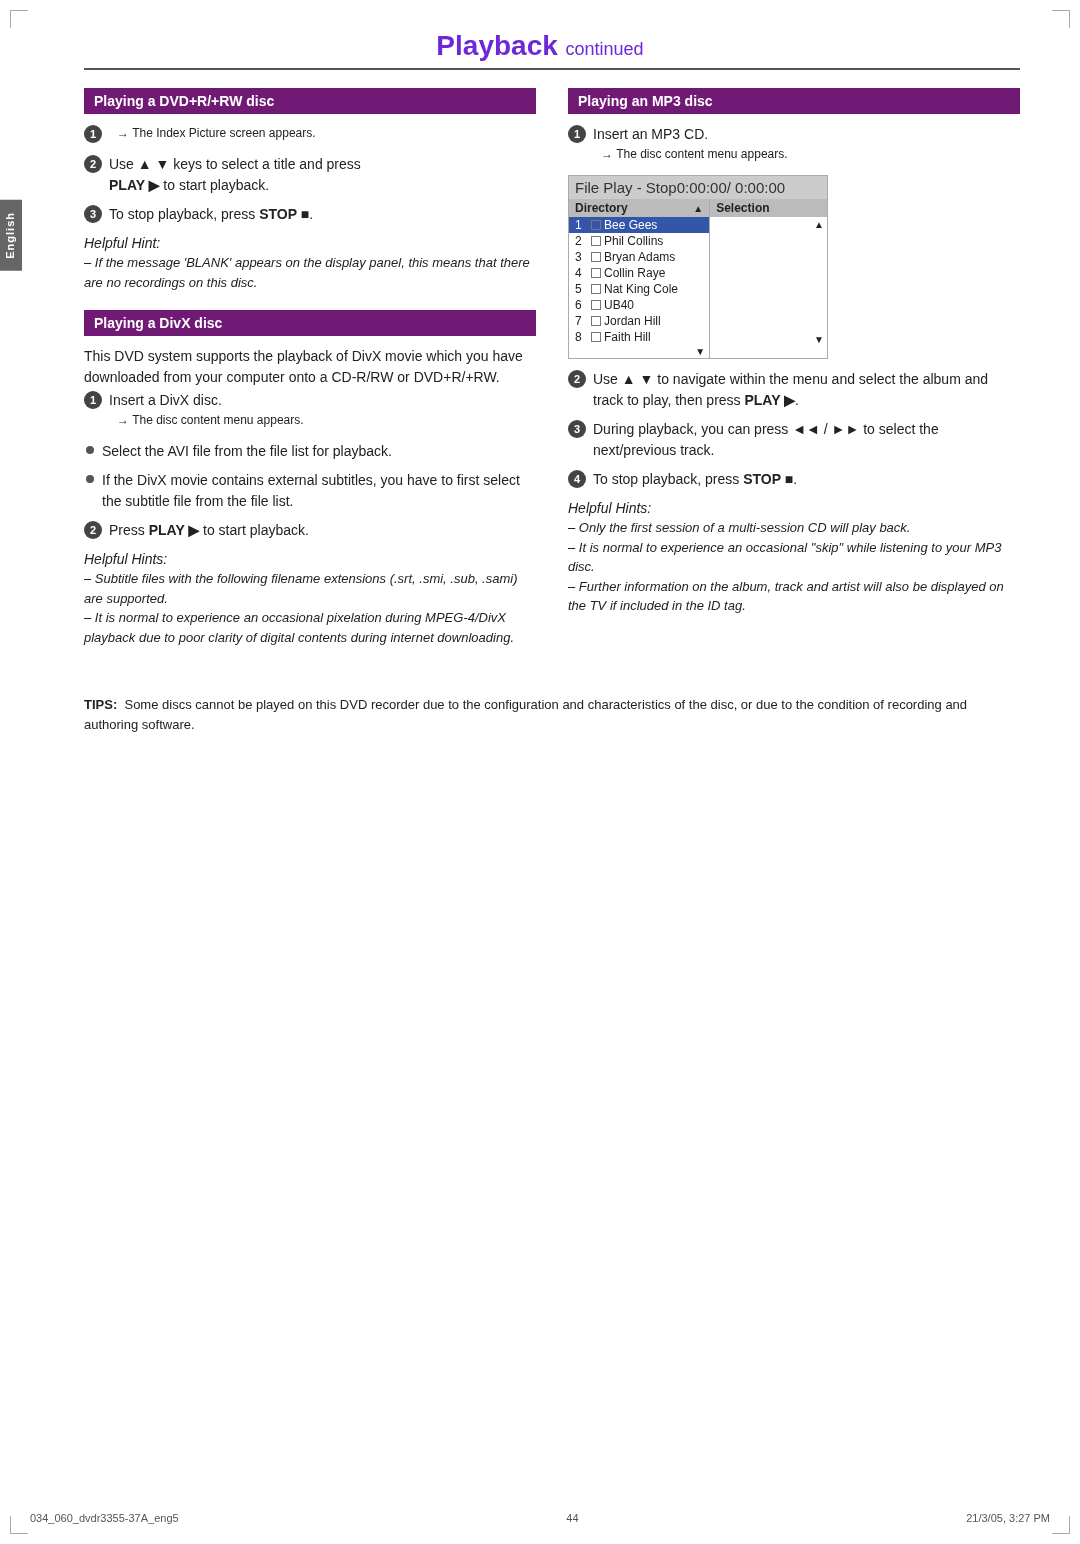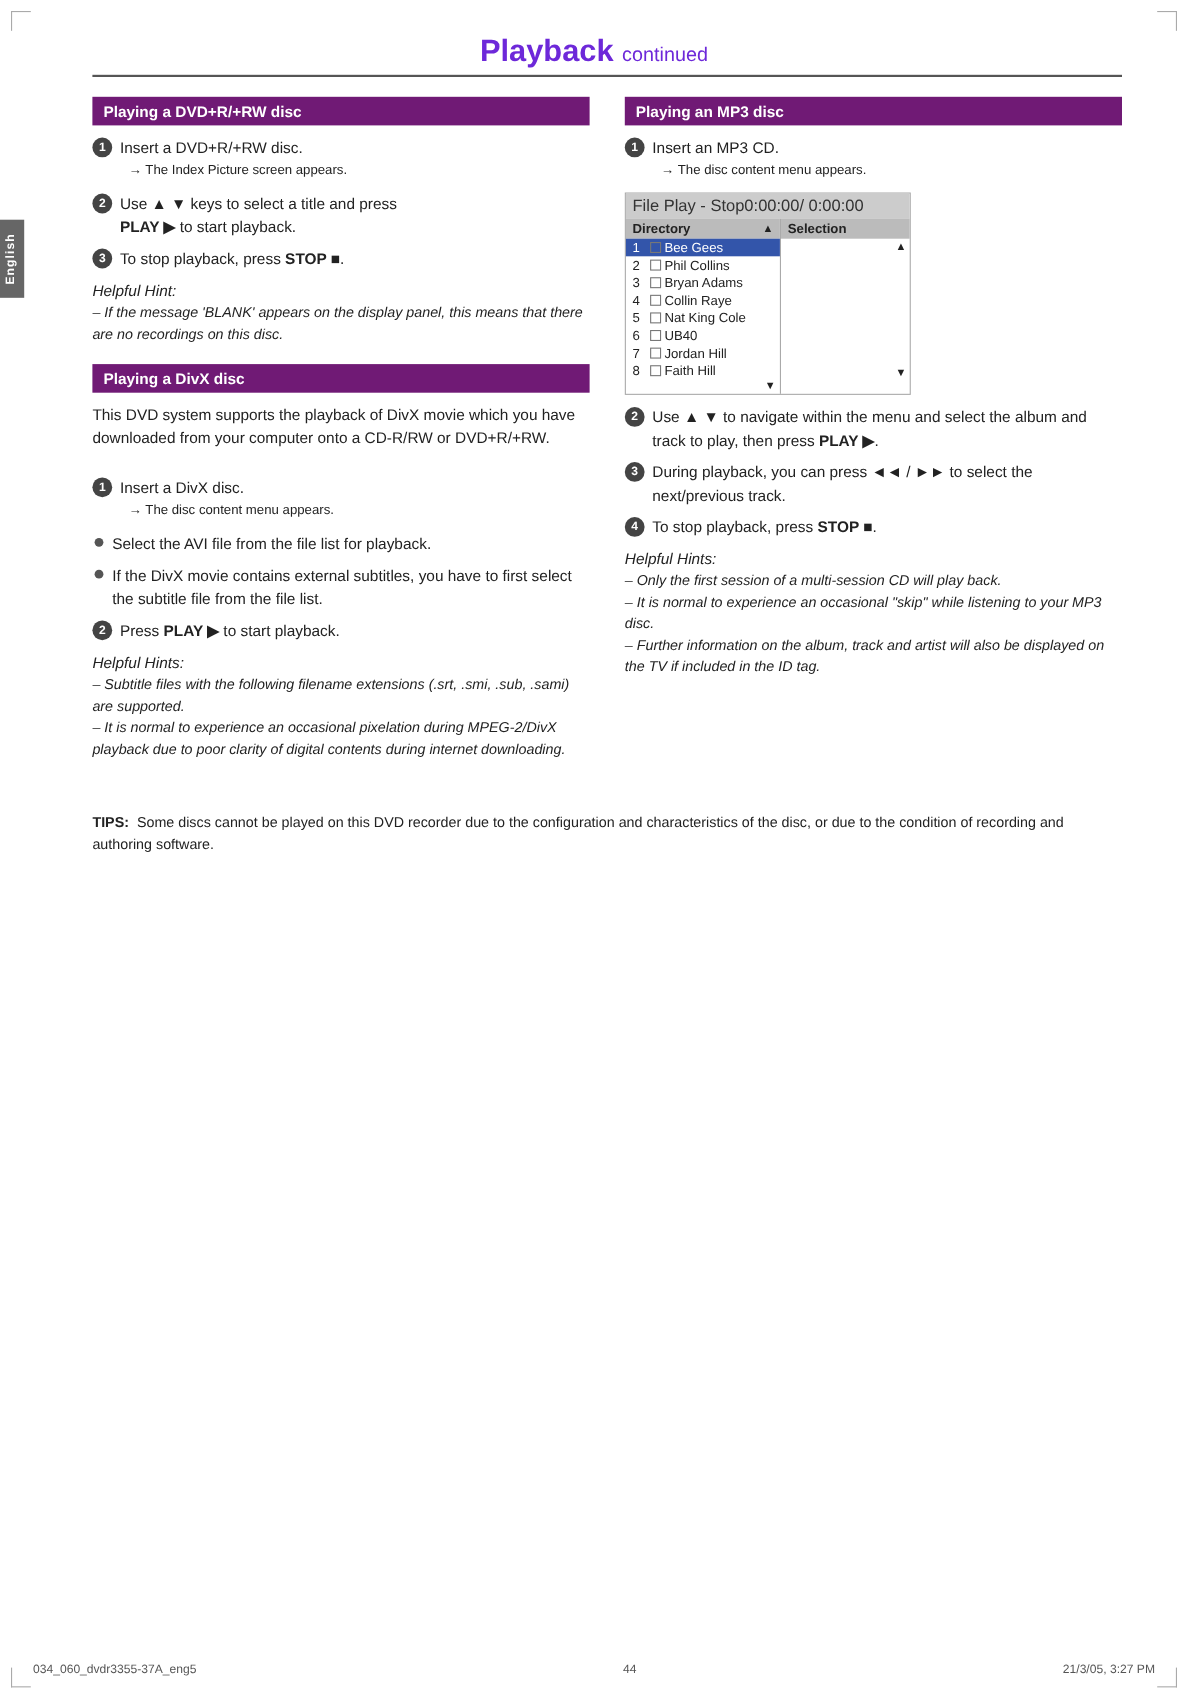--- a/index.html
+++ b/index.html
@@ -266,21 +266,20 @@
   <div class="two-col">
 
     <div class="col-left">
 
       <div class="section-block">
         <div class="section-header">Playing a DVD+R/+RW disc</div>
 
         <div class="step">
           <span class="step-num">1</span>
           <div class="step-content">
-            <div>Insert a DVD+R/+RW disc.</div>
             <div class="arrow-line">The Index Picture screen appears.</div>
           </div>
         </div>
 
         <div class="step">
           <span class="step-num">2</span>
           <div class="step-content">
             <span>Use ▲ ▼ keys to select a title and press</span>
             <br><span class="bold">PLAY ▶</span><span> to start playback.</span>
           </div>
@@ -295,21 +294,21 @@
 
         <div class="helpful-hint">
           <div class="hint-title">Helpful Hint:</div>
           <div class="hint-body">– If the message 'BLANK' appears on the display panel, this means that there are no recordings on this disc.</div>
         </div>
       </div>
 
       <div class="section-block">
         <div class="section-header">Playing a DivX disc</div>
 
-        <p style="margin-bottom:24px; line-height:1.5;">This DVD system supports the playback of DivX movie which you have downloaded from your computer onto a CD-R/RW or DVD+R/+RW.</p>
+        <p style="margin-bottom:2px; line-height:1.5;">This DVD system supports the playback of DivX movie which you have downloaded from your computer onto a CD-R/RW or DVD+R/+RW.</p>
 
         <div class="step">
           <span class="step-num">1</span>
           <div class="step-content">
             <div>Insert a DivX disc.</div>
             <div class="arrow-line">The disc content menu appears.</div>
           </div>
         </div>
 
         <div class="bullet-item">
@@ -326,21 +325,21 @@
           <span class="step-num">2</span>
           <div class="step-content">
             <span>Press </span><span class="bold">PLAY ▶</span><span> to start playback.</span>
           </div>
         </div>
 
         <div class="helpful-hint" style="margin-top:10px;">
           <div class="hint-title">Helpful Hints:</div>
           <div class="hint-body">
             <div>– Subtitle files with the following filename extensions (.srt, .smi, .sub, .sami) are supported.</div>
-            <div>– It is normal to experience an occasional pixelation during MPEG-2/DivX playback due to poor clarity of digital contents during internet downloading.</div>
+            <div>– It is normal to experience an occasional pixelation during MPEG-4/DivX playback due to poor clarity of digital contents during internet downloading.</div>
           </div>
         </div>
       </div>
     </div>
 
     <div class="col-right">
 
       <div class="section-block">
         <div class="section-header">Playing an MP3 disc</div>
 

